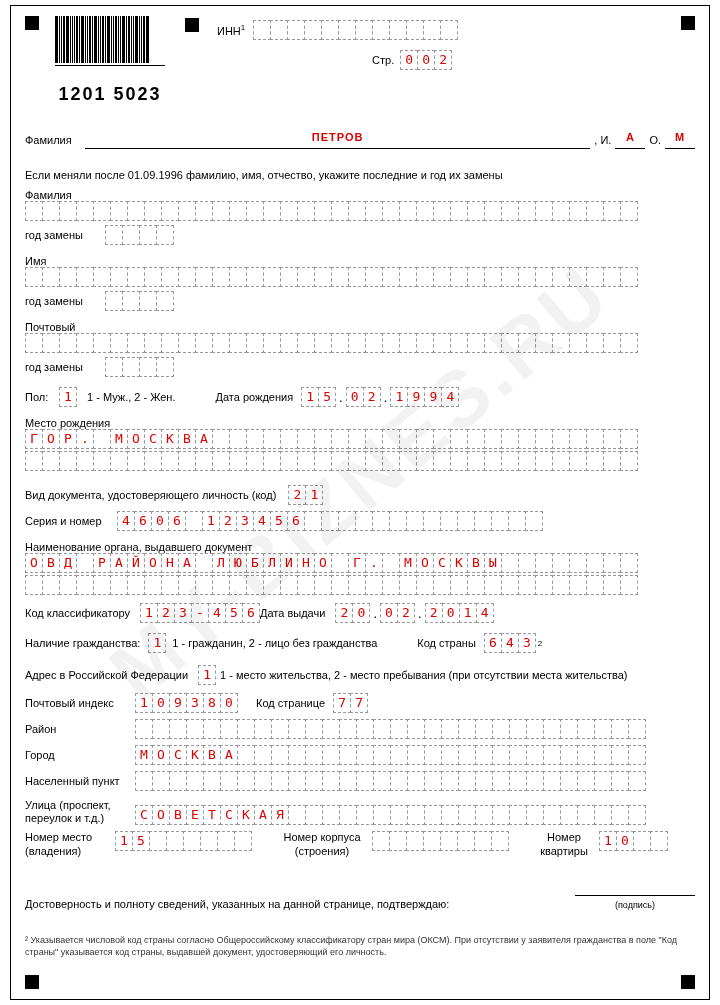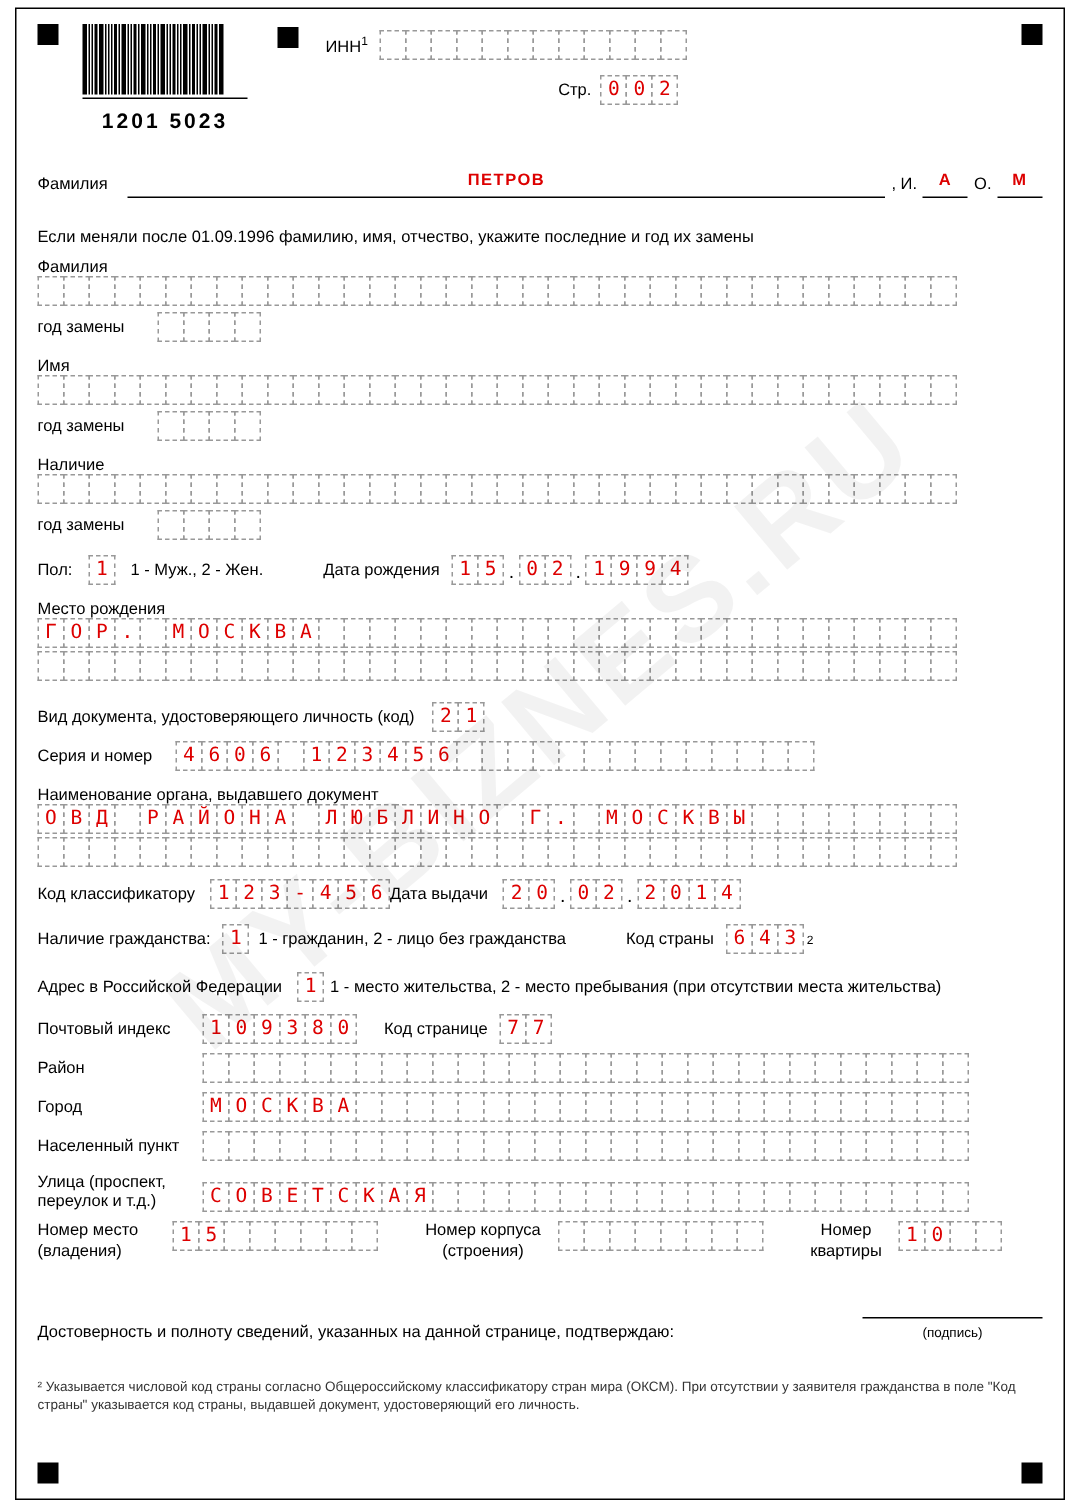--- a/index.html
+++ b/index.html
@@ -29,21 +29,21 @@
     font-weight: bold;
     pointer-events: none;
     letter-spacing: 4px;
     white-space: nowrap;
   }
   .sq { width:14px; height:14px; background:#000; display:inline-block; }
   .topbar { display:flex; align-items:flex-start; gap:12px; }
   .barcode-wrap { display:flex; flex-direction:column; align-items:center; margin-left:4px; }
   .barcode { width:110px; height:50px; display:flex; align-items:flex-end; gap:1px; border-bottom:1px solid #000; padding-bottom:2px;}
   .barcode span { display:block; background:#000; height:100%; }
-  .barcode-num { font-size:14px; letter-spacing:2px; margin-top:6px; font-weight:bold;}
+  .barcode-num { font-size:18px; letter-spacing:2px; margin-top:18px; font-weight:bold;}
   .cells { display:flex; }
   .cell {
     width:18px; height:20px;
     border:1px dashed #999;
     margin-left:-1px;
     text-align:center;
     line-height:18px;
     font-size:13px;
     color:#d00;
     font-family: monospace, Arial;
@@ -243,21 +243,21 @@
   <div class="row" style="margin-top:4px">
     <span class="lbl" style="width:80px">год замены</span>
     <span class="cells" id="cells-prevname-year">
         <span class="cell"></span>
         <span class="cell"></span>
         <span class="cell"></span>
         <span class="cell"></span>
       </span>
   </div>
 
-  <div class="lbl" style="margin-top:10px">Наличие</div>
+  <div class="lbl" style="margin-top:10px">Почтовый</div>
   <div class="cells" id="cells-prevpatr">
       <span class="cell"></span>
       <span class="cell"></span>
       <span class="cell"></span>
       <span class="cell"></span>
       <span class="cell"></span>
       <span class="cell"></span>
       <span class="cell"></span>
       <span class="cell"></span>
       <span class="cell"></span>

